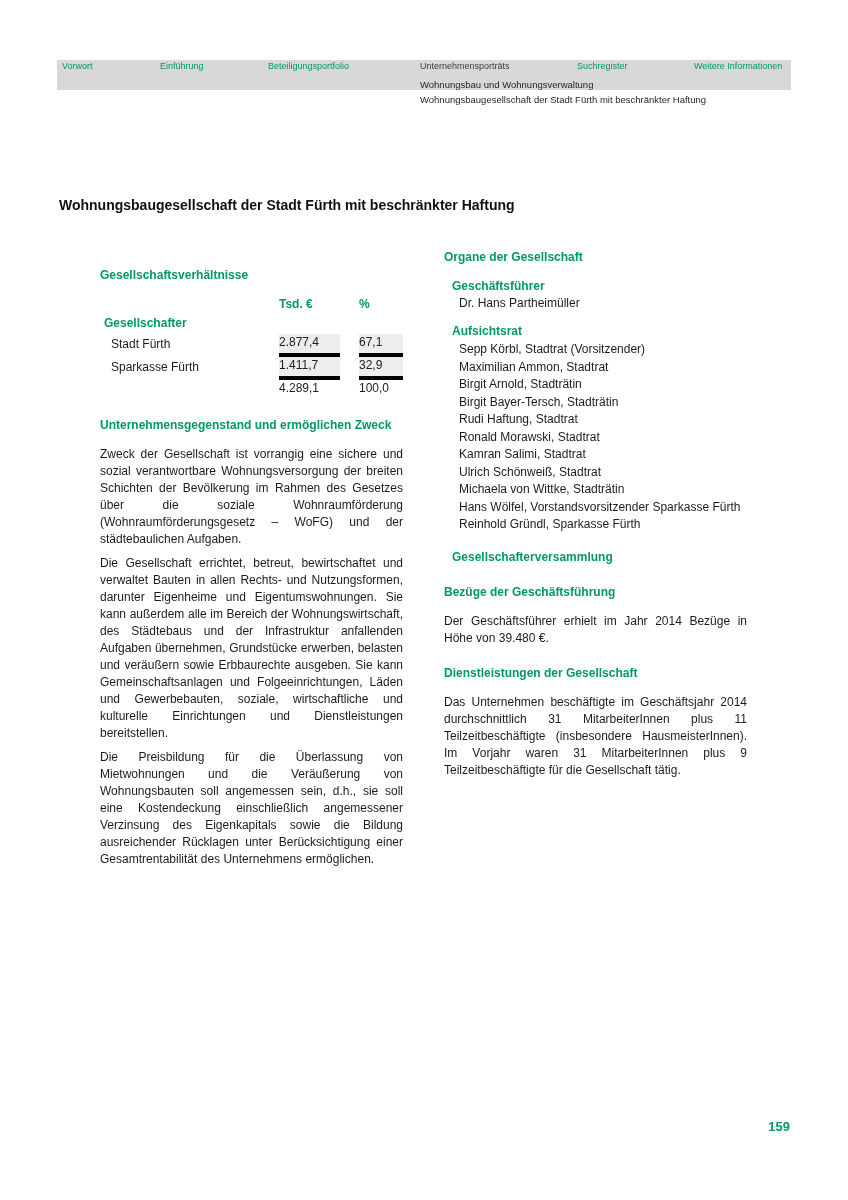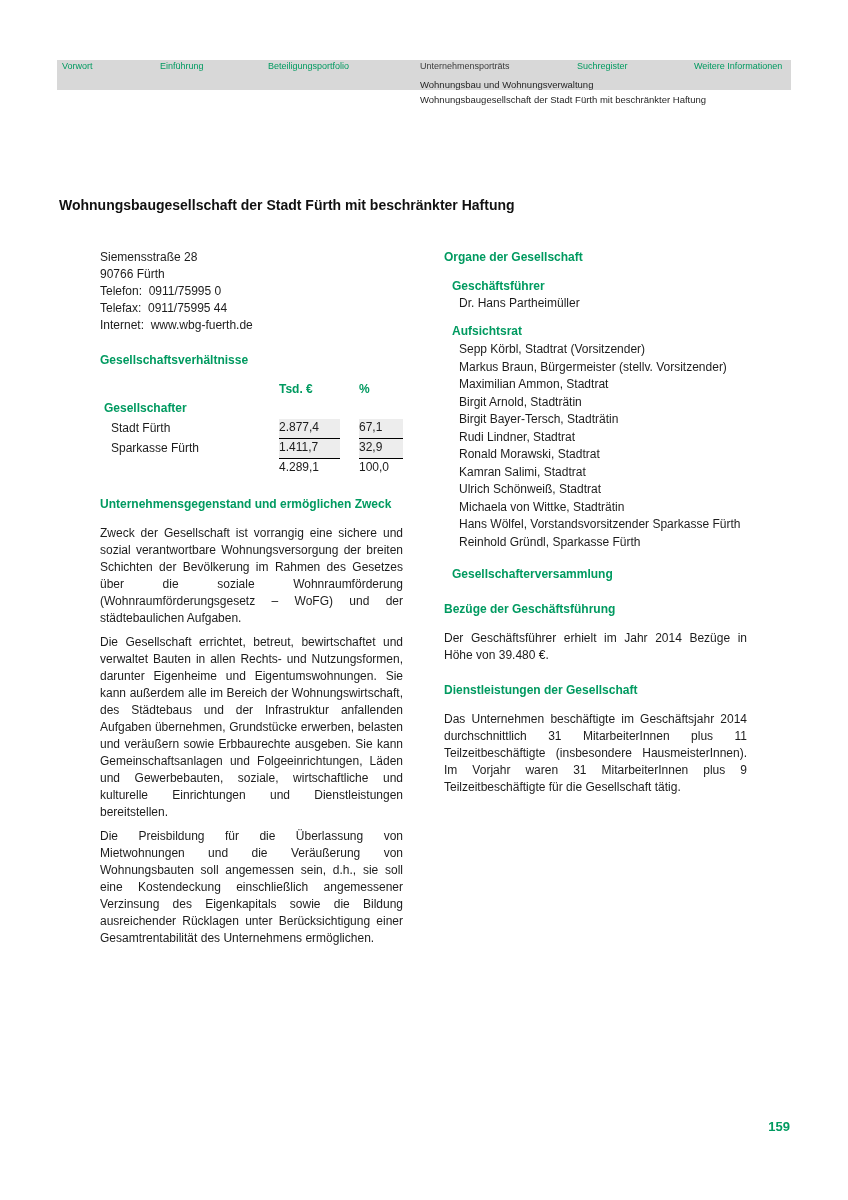--- a/index.html
+++ b/index.html
@@ -27,21 +27,21 @@
   h3.green { font-size:12px; line-height:17px; margin:11px 0 0 8px; }
 
   .address div { white-space:pre-wrap; }
 
   
   table.own { border-collapse:collapse; width:303px; margin-top:4px; table-layout:fixed; }
   table.own td { font-size:12px; height:19px; vertical-align:bottom; padding:0 0 2px 0; }
   table.own .num { text-align:left; }
   table.own .rowlabel { padding-left:11px; }
   table.own .grouplabel { padding-left:4px; }
-  table.own tr.data td.val { background:#ededed; border-bottom:1px solid #000000;margin-left:48px; }
+  table.own tr.data td.val { background:#ededed; border-bottom:4px solid #000000;margin-left:48px; }
   table.own tr.total td { font-weight:normal; }
 
   .para { text-align:justify; hyphens:auto; -webkit-hyphens:auto; margin:0 0 7px 0; }
 
   .person { margin-left:15px; }
   .board { margin-left:15px; margin-top:1px; }
   .board .member { line-height:17.5px; }
   h3.assembly { margin-top:15px; }
 
   .page-number { position:absolute; top:1119px; left:57px; width:733px; text-align:right;
@@ -65,27 +65,20 @@
     <div>Wohnungsbau und Wohnungsverwaltung</div>
     <div>Wohnungsbaugesellschaft der Stadt Fürth mit beschränkter Haftung</div>
   </div>
 
   <h1 class="title">Wohnungsbaugesellschaft der Stadt Fürth mit beschränkter Haftung</h1>
 
   <div class="columns">
 
     <div class="col">
 
-      <div class="address">
-        <div>Siemensstraße 28</div>
-        <div>90766 Fürth</div>
-        <div>Telefon:  0911/75995 0</div>
-        <div>Telefax:  0911/75995 44</div>
-        <div><span>Internet:  </span><span>www.wbg-fuerth.de</span></div>
-      </div>
 
       <h2 class="green">Gesellschaftsverhältnisse</h2>
 
       <table class="own">
         <colgroup>
             <col style="width:179px">
             <col style="width:61px">
             <col style="width:19px">
             <col style="width:44px">
           </colgroup>
@@ -132,25 +125,24 @@
     <div class="col">
 
       <h2 class="green first">Organe der Gesellschaft</h2>
 
       <h3 class="green">Geschäftsführer</h3>
       <div class="person">Dr. Hans Partheimüller</div>
 
       <h3 class="green">Aufsichtsrat</h3>
       <div class="board">
         <div class="member">Sepp Körbl, Stadtrat (Vorsitzender)</div>
-        <div class="member">Markus Braun, Bürgermeister (stellv. Vorsitzender)</div>
         <div class="member">Maximilian Ammon, Stadtrat</div>
         <div class="member">Birgit Arnold, Stadträtin</div>
         <div class="member">Birgit Bayer-Tersch, Stadträtin</div>
-        <div class="member">Rudi Lindner, Stadtrat</div>
+        <div class="member">Rudi Haftung, Stadtrat</div>
         <div class="member">Ronald Morawski, Stadtrat</div>
         <div class="member">Kamran Salimi, Stadtrat</div>
         <div class="member">Ulrich Schönweiß, Stadtrat</div>
         <div class="member">Michaela von Wittke, Stadträtin</div>
         <div class="member">Hans Wölfel, Vorstandsvorsitzender Sparkasse Fürth</div>
         <div class="member">Reinhold Gründl, Sparkasse Fürth</div>
       </div>
 
       <h3 class="green assembly">Gesellschafterversammlung</h3>
 

